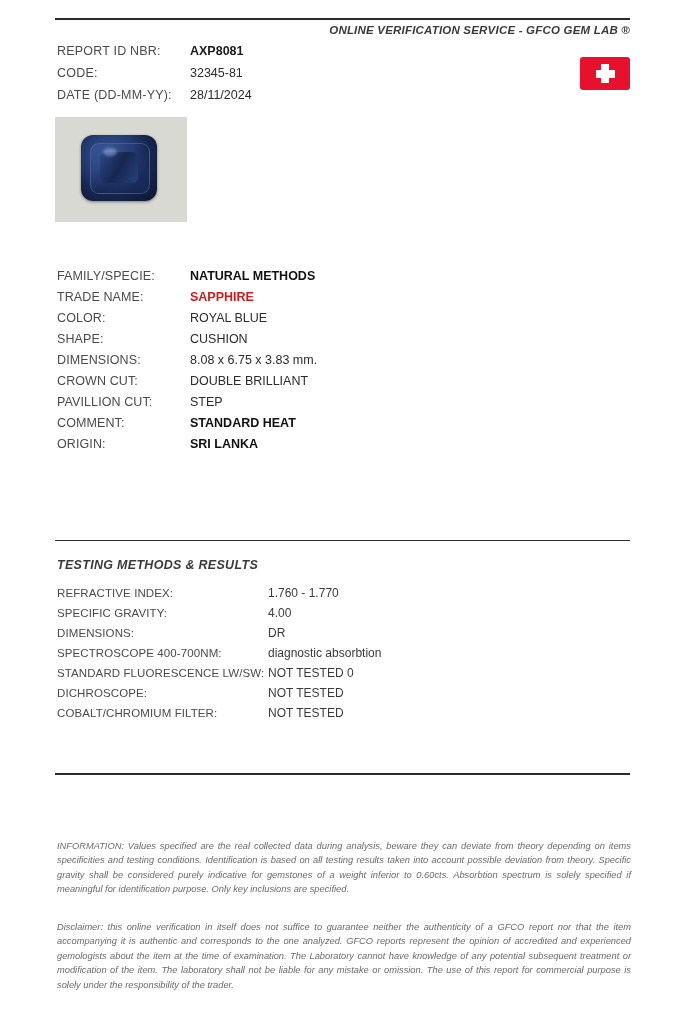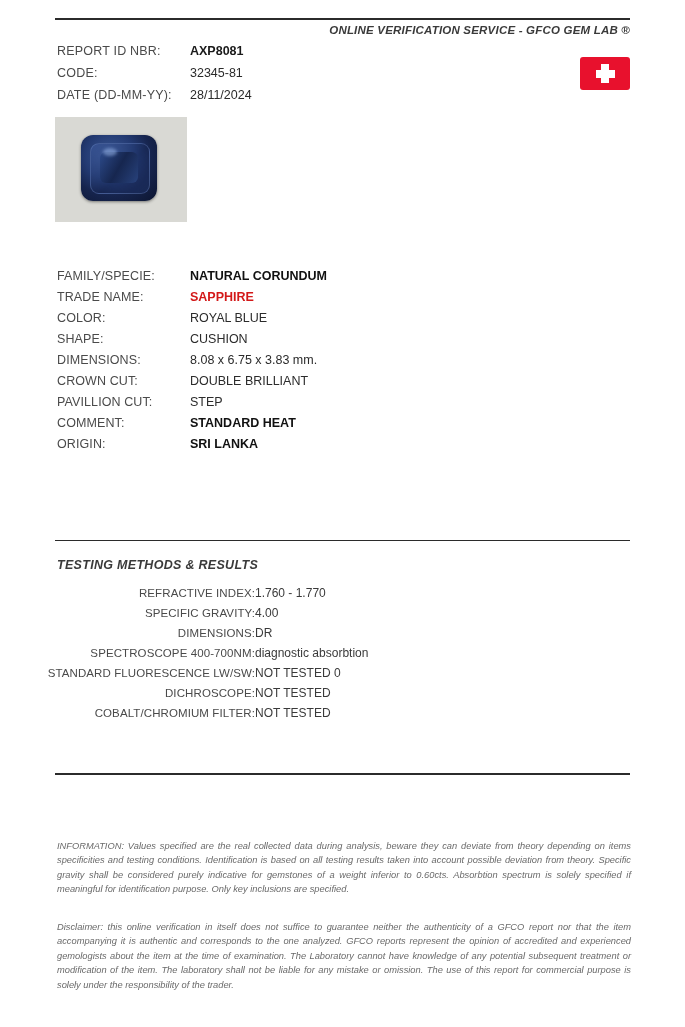--- a/index.html
+++ b/index.html
@@ -190,24 +190,23 @@
     font-size: 12.5px;
     font-weight: bold;
     font-style: italic;
     color: #3a3a3a;
     letter-spacing: 0.3px;
   }
 
   
   .test-block {
     position: absolute;
-    left: 44px;
+    left: 57px;
     top: 586px;
     width: 560px;
-    text-align: right;
   }
   .test-row {
     display: flex;
     align-items: baseline;
     height: 20px;
   }
   .test-label {
     width: 211px;
     font-size: 11.5px;
     color: #4a4a4a;
@@ -274,21 +273,21 @@
     <div class="gem">
       <div class="facet1"></div>
       <div class="facet2"></div>
       <div class="spark"></div>
     </div>
   </div>
 
   <div class="spec-block">
     <div class="spec-row">
       <div class="spec-label">FAMILY/SPECIE:</div>
-      <div class="spec-value bold">NATURAL CORUNDUM</div>
+      <div class="spec-value bold">NATURAL METHODS</div>
     </div>
     <div class="spec-row">
       <div class="spec-label">TRADE NAME:</div>
       <div class="spec-value red">SAPPHIRE</div>
     </div>
     <div class="spec-row">
       <div class="spec-label">COLOR:</div>
       <div class="spec-value">ROYAL BLUE</div>
     </div>
     <div class="spec-row">

